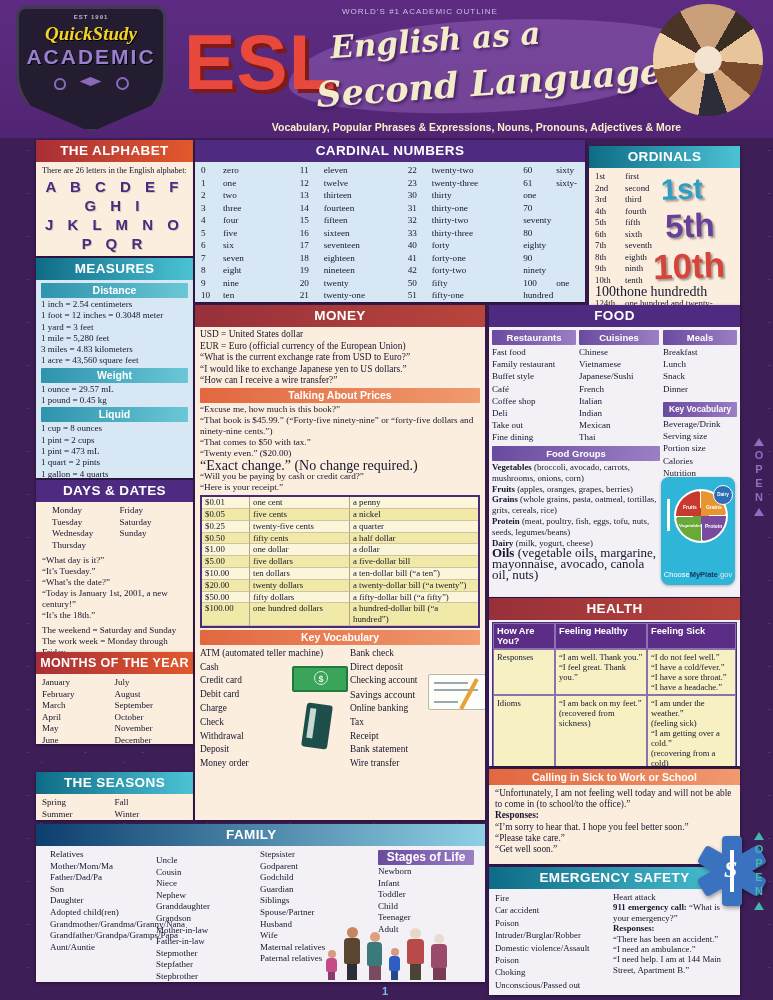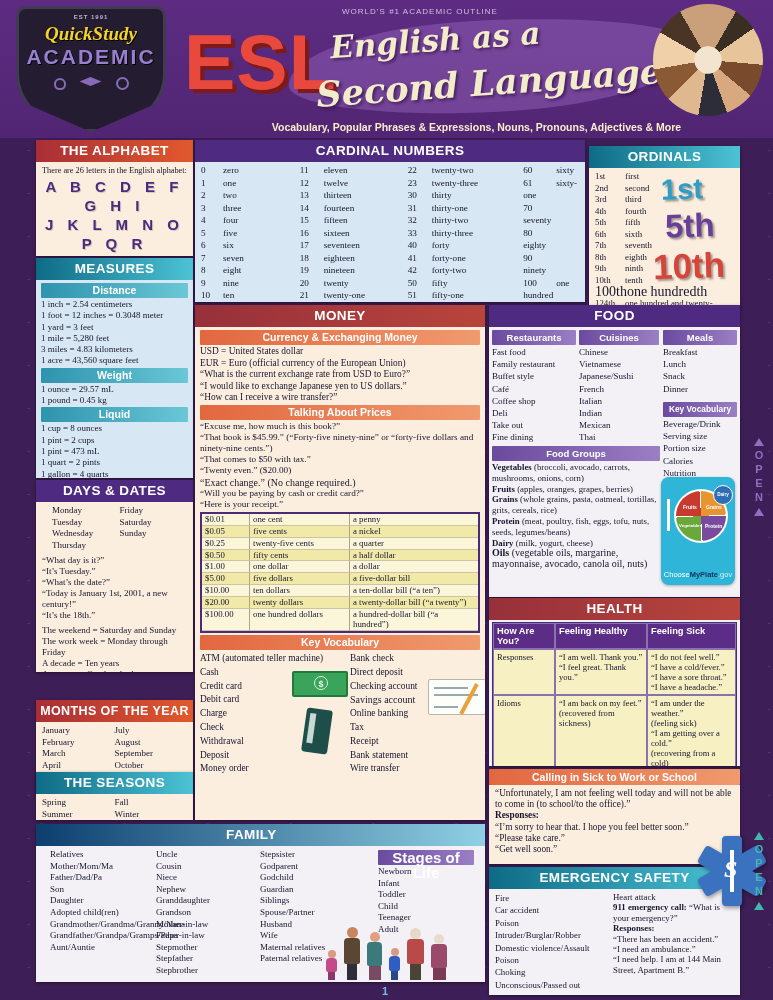--- a/index.html
+++ b/index.html
@@ -172,21 +172,21 @@
 
         <div class="li" style="line-height:11px">The work week = Monday through Friday</div>
 
         <div class="li" style="line-height:11px">A decade = Ten years</div>
 
         <div class="li" style="line-height:11px">A century = One hundred years</div>
       </div>
     </div>
   </section>
 
-  <section class="sec" style="left:36px;top:700px;width:157px;height:92px">
+  <section class="sec" style="left:36px;top:652px;width:157px;height:92px">
     <div class="sh red" style="font-size:12.5px">MONTHS OF THE YEAR</div>
     <div class="bd">
       <div class="twocol">
         <div>
             <div class="li">January</div>
             <div class="li">February</div>
             <div class="li">March</div>
             <div class="li">April</div>
             <div class="li">May</div>
             <div class="li">June</div>
@@ -347,35 +347,34 @@
       </div>
       <div class="deco" style="left:72px;top:16px;font-size:29px;color:#2e9ec6">1st</div>
       <div class="deco" style="left:76px;top:52px;font-size:33px;color:#6a3f9a">5th</div>
       <div class="deco" style="left:64px;top:92px;font-size:35px;color:#d6443c">10th</div>
     </div>
   </section>
 
   <section class="sec" style="left:195px;top:305px;width:290px;height:515px">
     <div class="sh mar">MONEY</div>
     <div class="bd cream" style="padding:2px 5px">
-      <div class="band or">Currency &amp; Exchanging Money</div>
       <div>
           <div class="li" style="font-size:9.4px">USD = United States dollar</div>
           <div class="li" style="font-size:9.4px">EUR = Euro (official currency of the European Union)</div>
           <div class="li" style="font-size:9.4px">“What is the current exchange rate from USD to Euro?”</div>
           <div class="li" style="font-size:9.4px">“I would like to exchange Japanese yen to US dollars.”</div>
           <div class="li" style="font-size:9.4px">“How can I receive a wire transfer?”</div>
         </div>
       <div class="band or">Talking About Prices</div>
       <div>
           <div class="li" style="font-size:9.2px;line-height:11.2px">“Excuse me, how much is this book?”</div>
           <div class="li" style="font-size:9.2px;line-height:11.2px">“That book is $45.99.” (“Forty-five ninety-nine” or “forty-five dollars and ninety-nine cents.”)</div>
           <div class="li" style="font-size:9.2px;line-height:11.2px">“That comes to $50 with tax.”</div>
           <div class="li" style="font-size:9.2px;line-height:11.2px">“Twenty even.” ($20.00)</div>
-          <div class="li" style="font-size:10px;line-height:11.2px">“Exact change.” (No change required.)</div>
+          <div class="li" style="font-size:14px;line-height:11.2px">“Exact change.” (No change required.)</div>
           <div class="li" style="font-size:9.2px;line-height:11.2px">“Will you be paying by cash or credit card?”</div>
           <div class="li" style="font-size:9.2px;line-height:11.2px">“Here is your receipt.”</div>
         </div>
       <div class="mtable">
         <div>
           <div class="mrow">
             <span>$0.01</span>
             <span>one cent</span>
             <span>a penny</span>
           </div>
@@ -415,20 +414,25 @@
             <span>ten dollars</span>
             <span>a ten-dollar bill (“a ten”)</span>
           </div>
 
           <div class="mrow">
             <span>$20.00</span>
             <span>twenty dollars</span>
             <span>a twenty-dollar bill (“a twenty”)</span>
           </div>
 
+          <div class="mrow">
+            <span>$50.00</span>
+            <span>fifty dollars</span>
+            <span>a fifty-dollar bill (“a fifty”)</span>
+          </div>
 
           <div class="mrow">
             <span>$100.00</span>
             <span>one hundred dollars</span>
             <span>a hundred-dollar bill (“a hundred”)</span>
           </div>
         </div>
       </div>
       <div class="band or">Key Vocabulary</div>
       <div style="position:relative;height:130px">
@@ -541,21 +545,21 @@
           <div style="font-size:8.8px;line-height:10.8px"><b>Vegetables</b><span> (broccoli, avocado, carrots, mushrooms, onions, corn)</span></div>
 
           <div style="font-size:8.8px;line-height:10.8px"><b>Fruits</b><span> (apples, oranges, grapes, berries)</span></div>
 
           <div style="font-size:8.8px;line-height:10.8px"><b>Grains</b><span> (whole grains, pasta, oatmeal, tortillas, grits, cereals, rice)</span></div>
 
           <div style="font-size:8.8px;line-height:10.8px"><b>Protein</b><span> (meat, poultry, fish, eggs, tofu, nuts, seeds, legumes/beans)</span></div>
 
           <div style="font-size:8.8px;line-height:10.8px"><b>Dairy</b><span> (milk, yogurt, cheese)</span></div>
 
-          <div style="font-size:10px;line-height:10.8px"><b>Oils</b><span> (vegetable oils, margarine, mayonnaise, avocado, canola oil, nuts)</span></div>
+          <div style="font-size:13px;line-height:10.8px"><b>Oils</b><span> (vegetable oils, margarine, mayonnaise, avocado, canola oil, nuts)</span></div>
         </div>
       </div>
 
       <div class="abs" style="left:172px;top:150px;width:74px;height:108px;background:#2fb5d8;border-radius:8px;box-shadow:0 1px 3px rgba(0,0,0,.3)">
         <span style="position:absolute;left:6px;top:22px;width:3px;height:32px;background:#fff;display:inline-block"></span>
         <div style="position:absolute;left:13px;top:12px;width:54px;height:54px;border-radius:50%;background:#fff;padding:2px">
           <div style="width:50px;height:50px;border-radius:50%;background:conic-gradient(#e8952f 0 24%,#fff 24% 25%,#7a4a9e 25% 49%,#fff 49% 50%,#6aa83a 50% 74%,#fff 74% 75%,#c8392f 75% 99%,#fff 99%)"></div>
           <span style="position:absolute;left:9px;top:15px;font:bold 5px 'Liberation Sans',sans-serif;color:#fff">Fruits</span>
           <span style="position:absolute;left:32px;top:15px;font:bold 5px 'Liberation Sans',sans-serif;color:#fff">Grains</span>
           <span style="position:absolute;left:5px;top:34px;font:bold 4.4px 'Liberation Sans',sans-serif;color:#fff">Vegetables</span>
@@ -681,21 +685,21 @@
         <div class="li" style="line-height:11.6px">Daughter</div>
 
         <div class="li" style="line-height:11.6px">Adopted child(ren)</div>
 
         <div class="li" style="line-height:11.6px">Grandmother/Grandma/Granny/Nana</div>
 
         <div class="li" style="line-height:11.6px">Grandfather/Grandpa/Gramps/Papa</div>
 
         <div class="li" style="line-height:11.6px">Aunt/Auntie</div>
       </div>
-      <div class="abs" style="left:120px;top:3px;width:98px">
+      <div class="abs" style="left:120px;top:9px;width:98px">
         <div class="li" style="line-height:11.6px">Uncle</div>
 
         <div class="li" style="line-height:11.6px">Cousin</div>
 
         <div class="li" style="line-height:11.6px">Niece</div>
 
         <div class="li" style="line-height:11.6px">Nephew</div>
 
         <div class="li" style="line-height:11.6px">Granddaughter</div>
 
@@ -726,21 +730,21 @@
 
         <div class="li" style="line-height:11.6px">Husband</div>
 
         <div class="li" style="line-height:11.6px">Wife</div>
 
         <div class="li" style="line-height:11.6px">Maternal relatives</div>
 
         <div class="li" style="line-height:11.6px">Paternal relatives</div>
       </div>
       <div class="abs" style="left:342px;top:3px;width:96px">
-        <div class="band pu" style="font-size:15px">Stages of Life</div>
+        <div class="band pu" style="font-size:12px">Stages of Life</div>
         <div>
             <div class="li" style="line-height:11.6px">Newborn</div>
             <div class="li" style="line-height:11.6px">Infant</div>
             <div class="li" style="line-height:11.6px">Toddler</div>
             <div class="li" style="line-height:11.6px">Child</div>
             <div class="li" style="line-height:11.6px">Teenager</div>
             <div class="li" style="line-height:11.6px">Adult</div>
           </div>
       </div>
 

